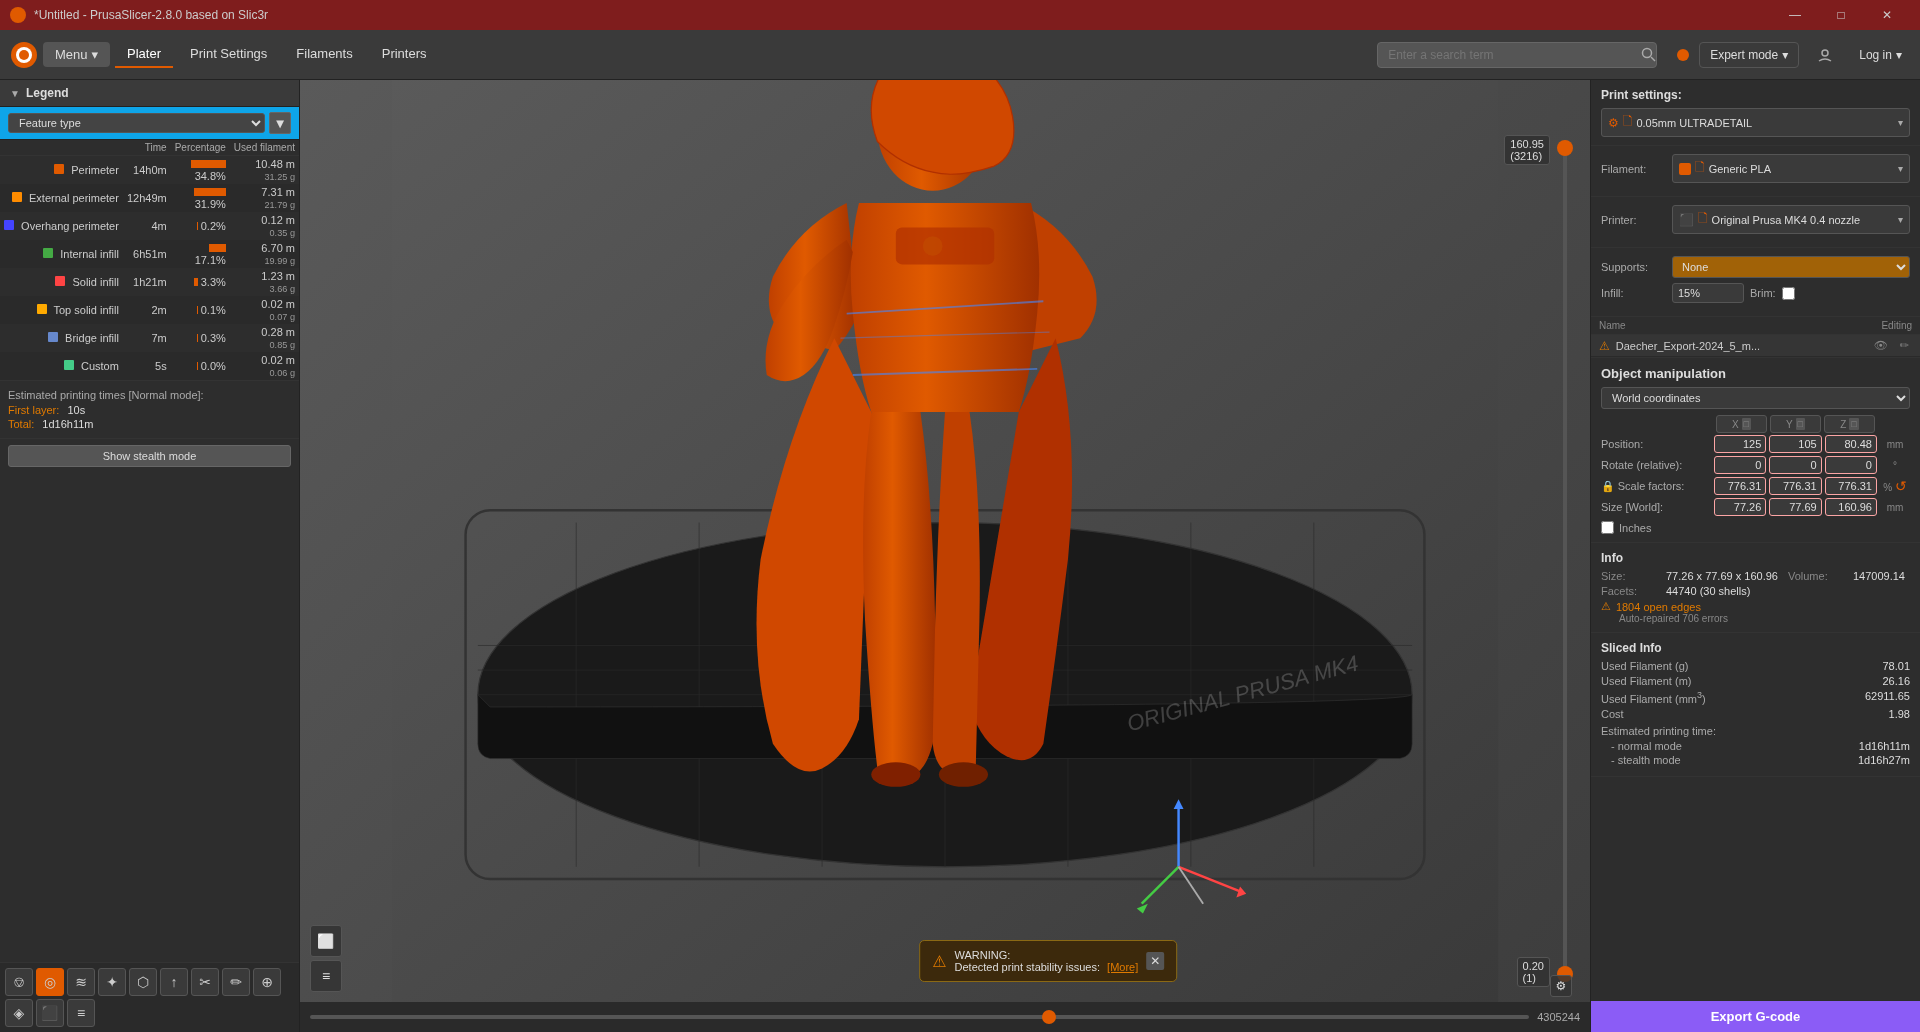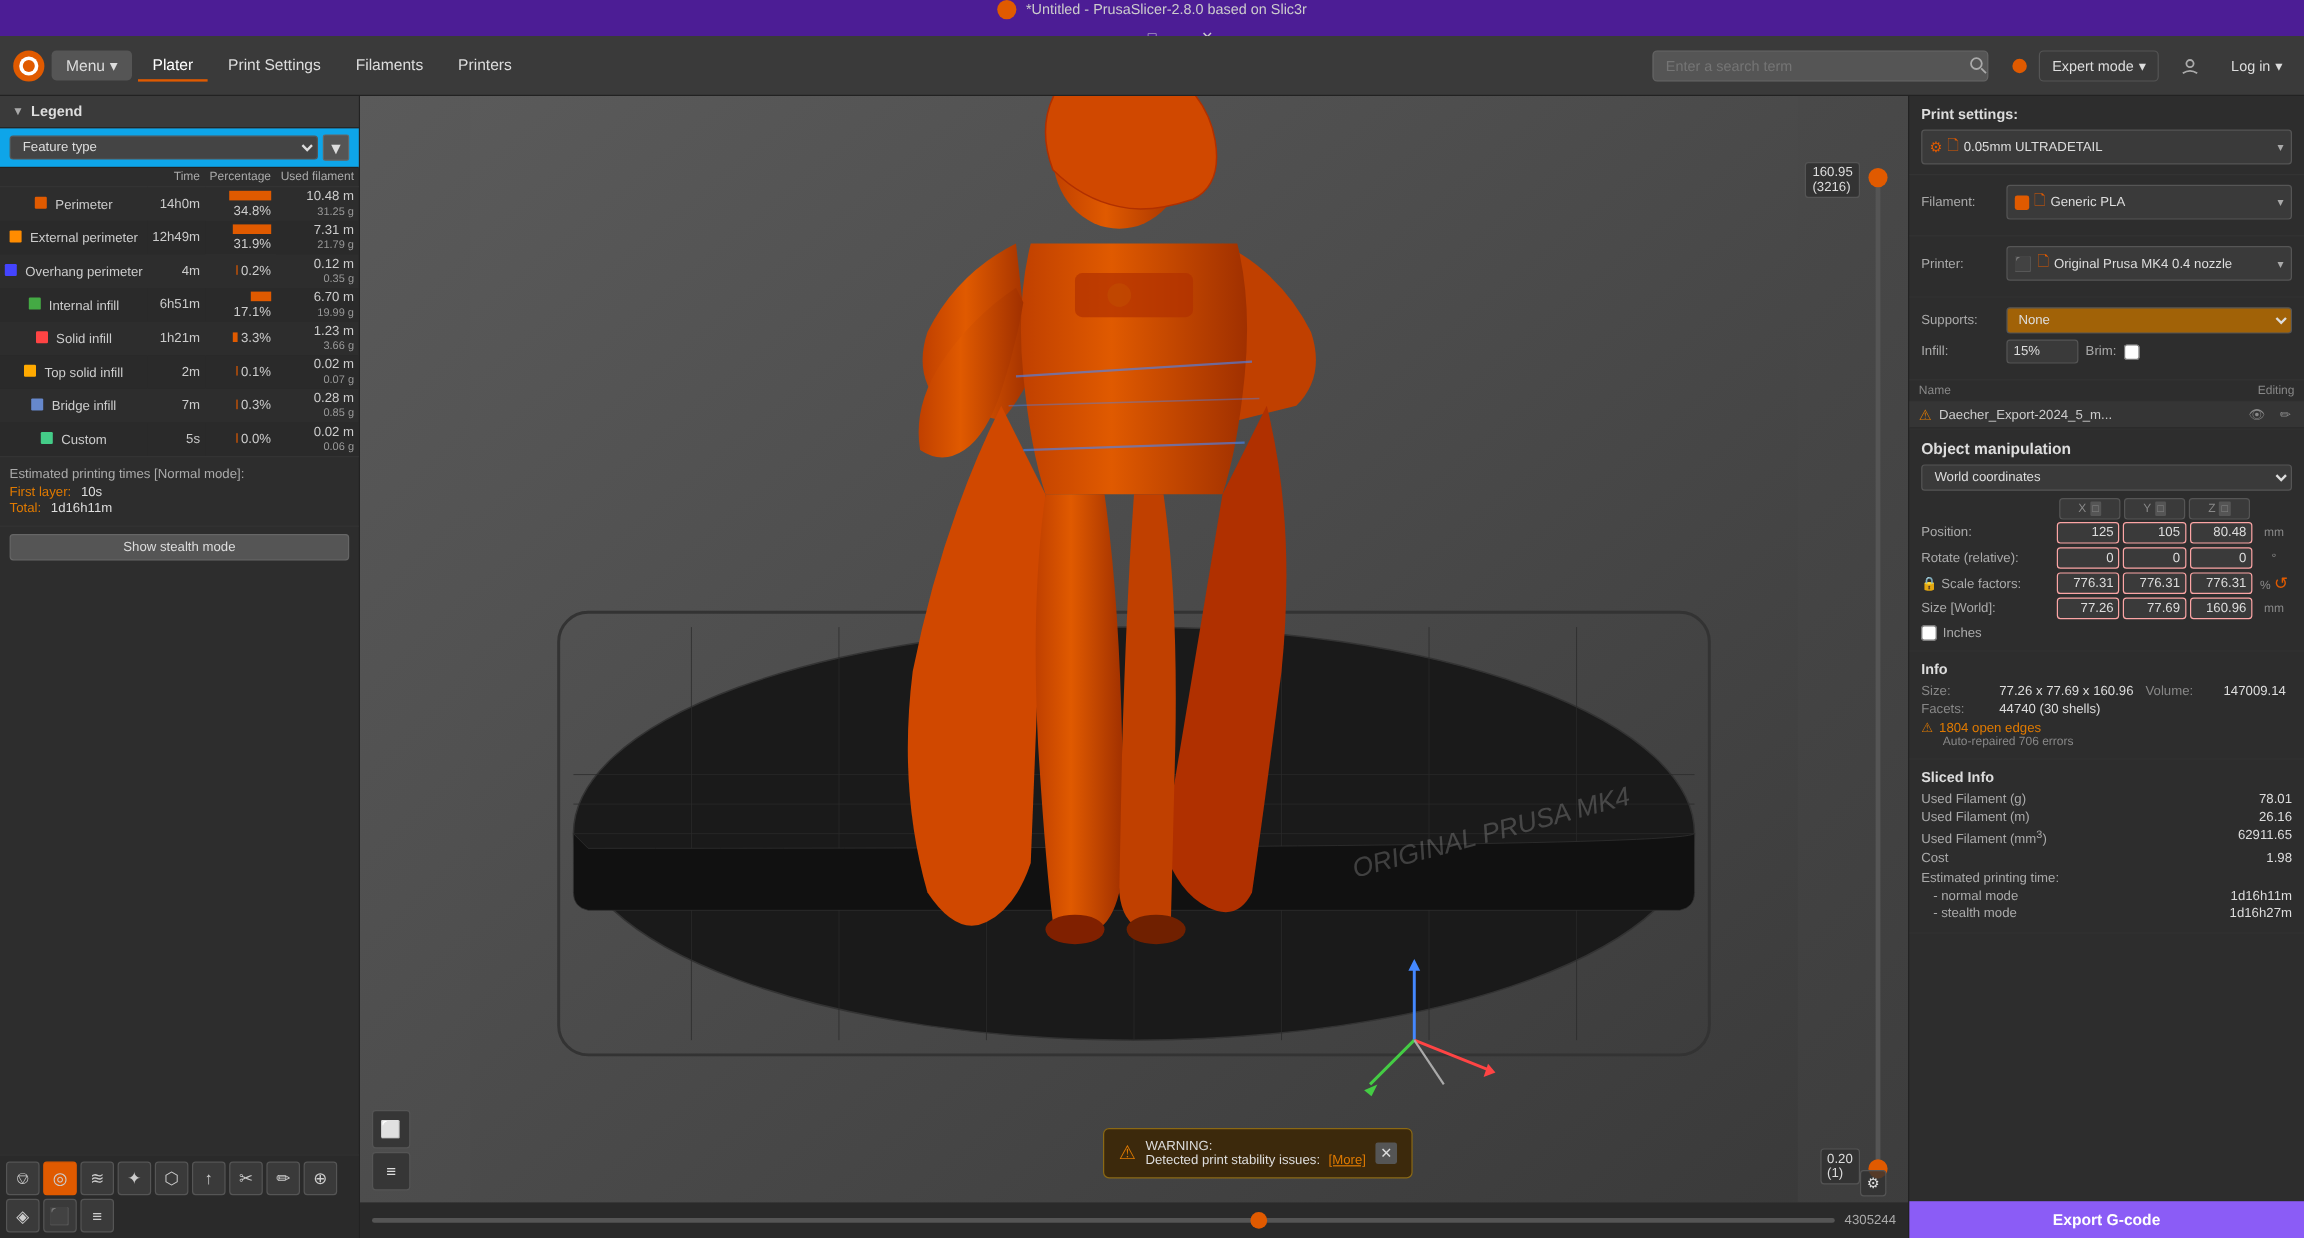--- a/index.html
+++ b/index.html
@@ -10,28 +10,27 @@
       color: #ddd; 
       width: 1920px; 
       height: 1032px; 
       overflow: hidden;
       display: flex;
       flex-direction: column;
     }
     
     
     .titlebar {
-      background: #4c1d95;
+      background: #7f1d1d;
       height: 30px;
       display: flex;
       align-items: center;
       padding: 0 10px;
       justify-content: space-between;
       flex-shrink: 0;
-      flex-direction: column;
     }
     .titlebar-left { display: flex; align-items: center; gap: 8px; }
     .titlebar-icon { width: 16px; height: 16px; background: #e05a00; border-radius: 50%; }
     .titlebar-title { font-size: 12px; color: #ccc; }
     .titlebar-controls { display: flex; gap: 0; }
     .titlebar-btn { 
       width: 46px; height: 30px; 
       background: transparent; border: none; color: #ccc; 
       cursor: pointer; font-size: 12px;
       display: flex; align-items: center; justify-content: center;
@@ -130,21 +129,21 @@
       font-weight: normal;
       font-size: 10px;
       border-bottom: 1px solid #333;
     }
     .stats-table th:first-child { text-align: left; }
     .stats-table td {
       padding: 2px 4px;
       text-align: right;
       color: #ccc;
     }
-    .stats-table td:first-child { text-align: center; }
+    .stats-table td:first-child { text-align: right; }
     .stats-table tr:nth-child(even) { background: #2a2a2a; }
     .feature-color {
       display: inline-block; width: 10px; height: 10px; border-radius: 1px; margin-right: 4px;
     }
     .bar-cell { position: relative; width: 30px; }
     .bar-fill { height: 8px; background: #e05a00; display: inline-block; }
     
     .print-times {
       padding: 6px 8px;
       border-top: 1px solid #333;
@@ -344,21 +343,21 @@
       border-radius: 3px;
       font-size: 11px;
     }
     .setting-input {
       background: #3a3a3a;
       border: 1px solid #555;
       color: #ddd;
       padding: 3px 5px;
       border-radius: 3px;
       font-size: 11px;
-      width: 60px;
+      width: 72px;
     }
     .infill-row {
       display: flex; align-items: center; gap: 6px; margin-bottom: 5px;
     }
     
     
     .profile-dropdown {
       display: flex;
       align-items: center;
       gap: 4px;

